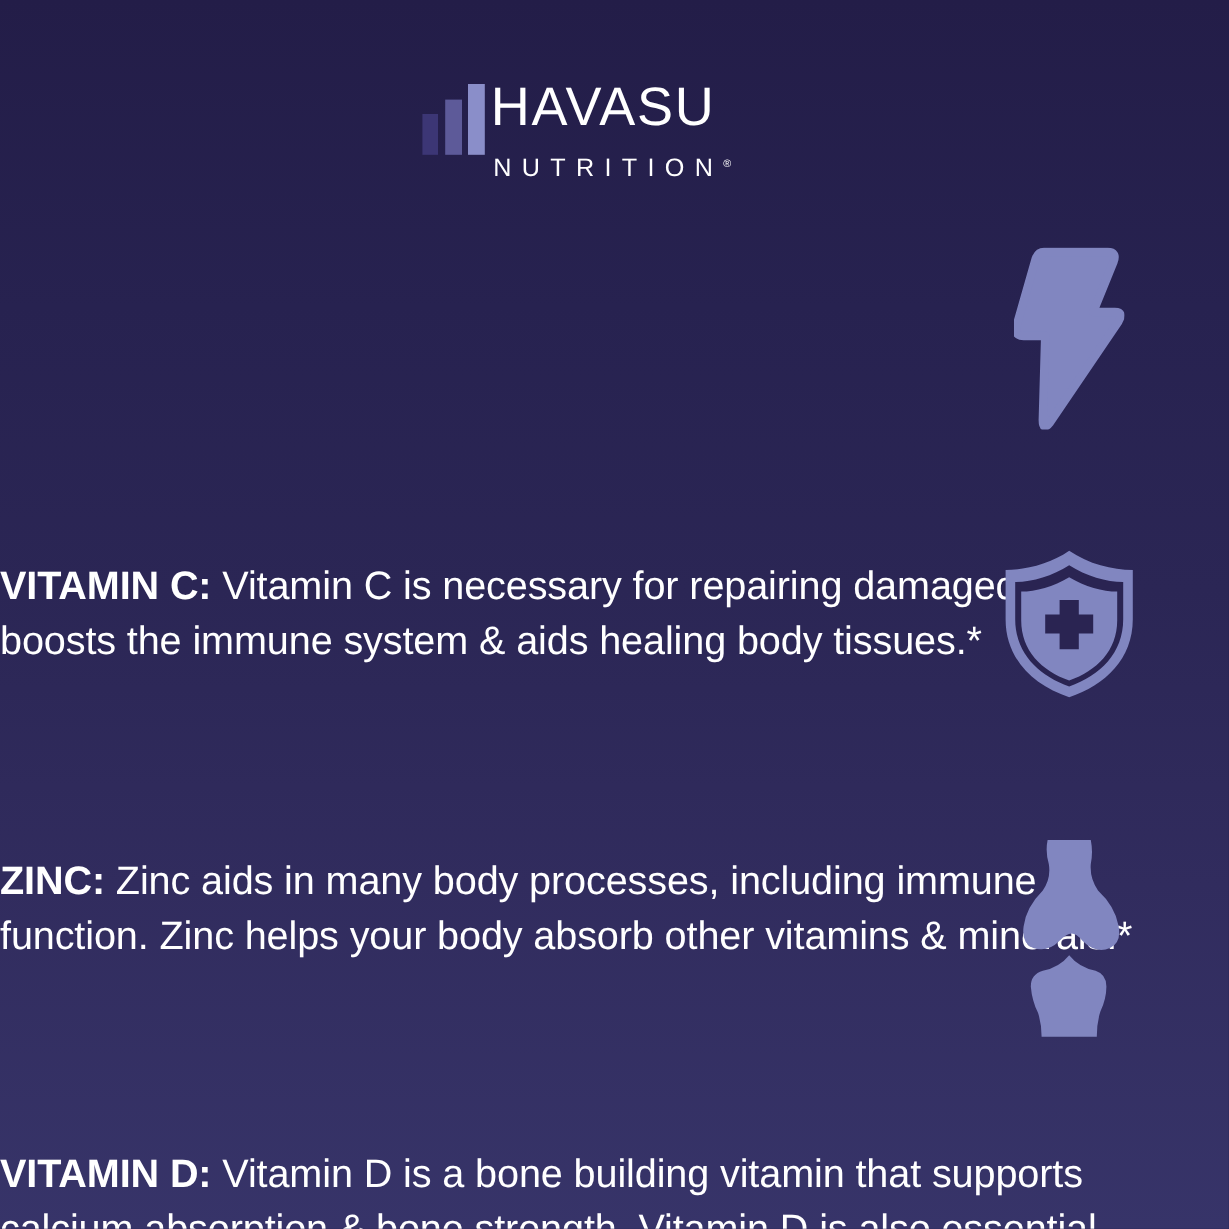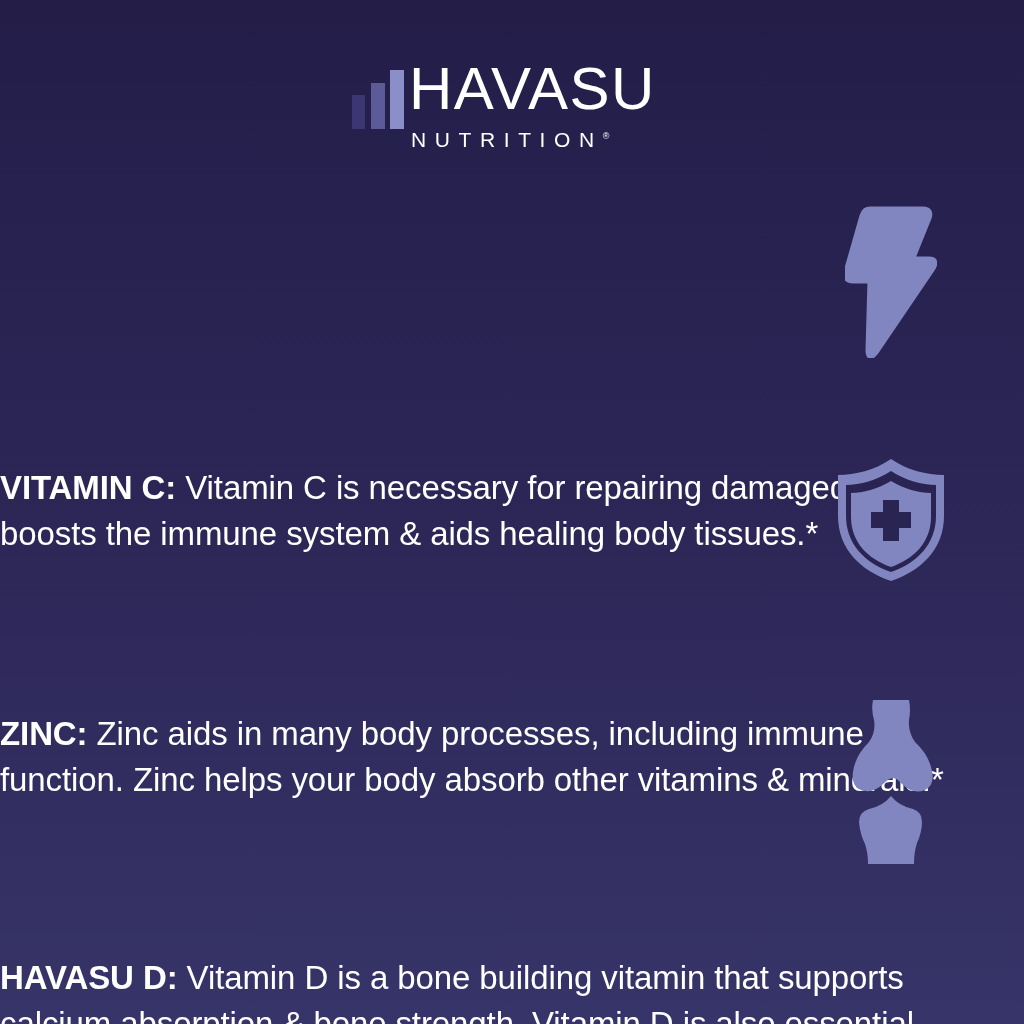--- a/index.html
+++ b/index.html
@@ -65,21 +65,21 @@
     left: 38px;
     width: 14px;
     height: 59px;
     bottom: 0;
     background: #8a8ec9;
   }
   .logo-word {
     position: absolute;
     left: 62px;
     top: 0;
-    font-size: 60px;
+    font-size: 45px;
     line-height: 50px;
     font-weight: 400;
     letter-spacing: 1.5px;
     color: #ffffff;
     white-space: nowrap;
   }
   .logo-sub {
     position: absolute;
     left: 64px;
     top: 60px;
@@ -184,17 +184,17 @@
   <div class="row row-3">
     <div class="icon-cell joint">
       <svg width="88" height="168" viewBox="0 0 88 168">
 
         <path d="M26 2 Q24 12 27 22 Q29 34 22 44 Q8 58 6 74 Q4 88 14 92 Q26 96 36 86 Q42 80 46 80 Q50 80 55 86 Q66 97 78 92 Q88 87 85 73 Q82 57 68 44 Q61 34 62 22 Q64 12 62 2 Z" fill="#8186c0"></path>
 
         <path d="M44 98 Q36 108 22 111 Q12 114 12 124 Q13 136 18 146 Q21 155 21 166 L67 166 Q67 154 70 145 Q75 134 75 124 Q75 114 66 111 Q52 108 44 98 Z" fill="#8186c0"></path>
       </svg>
     </div>
     <div class="text-cell">
-      <span class="lead">HAVASU D:</span><span> Vitamin D is a bone building vitamin that supports calcium absorption &amp; bone strength. Vitamin D is also essential for a strong immune system.*</span>
+      <span class="lead">VITAMIN D:</span><span> Vitamin D is a bone building vitamin that supports calcium absorption &amp; bone strength. Vitamin D is also essential for a strong immune system.*</span>
     </div>
   </div>
 
 </div>
 
 </body></html>

